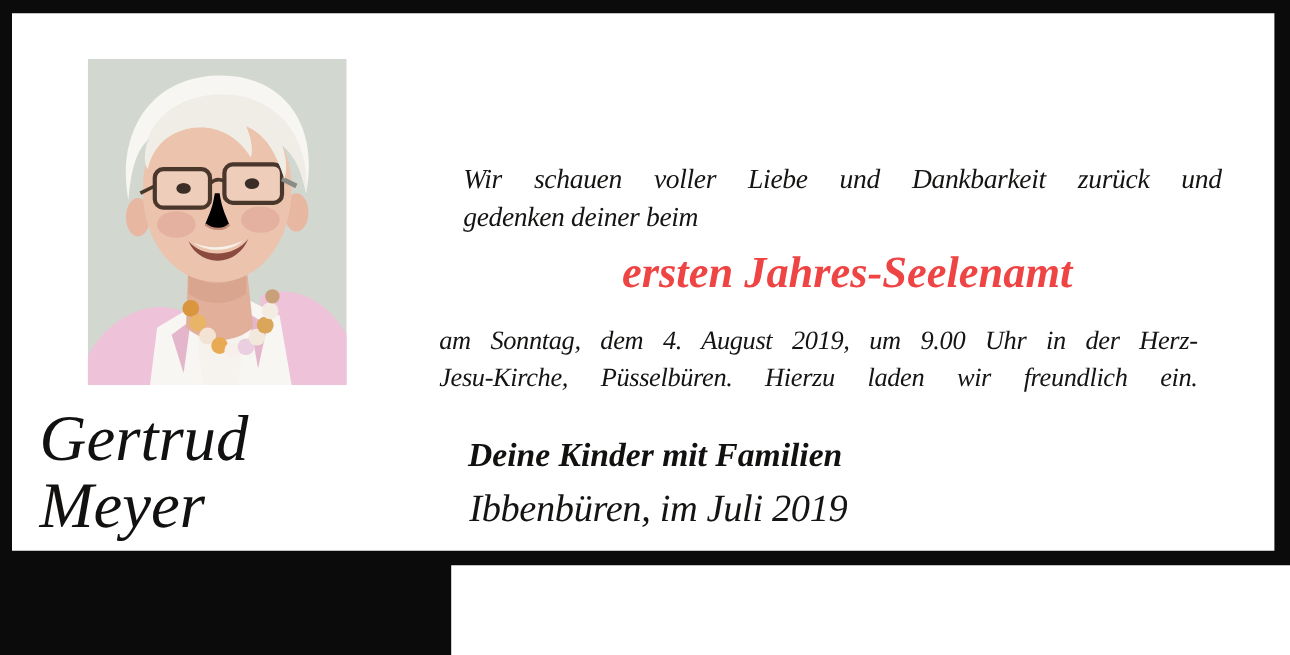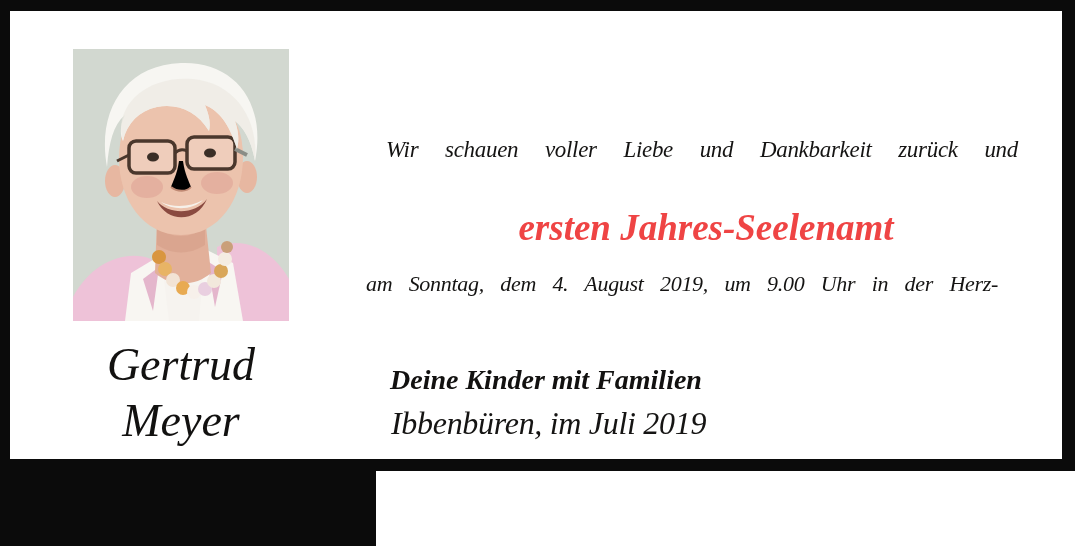--- a/index.html
+++ b/index.html
@@ -17,22 +17,22 @@
   }
   
   .bottom-black{
     position:absolute;left:0;top:470px;width:376px;height:76px;background:#0b0b0b;
   }
   .photo{
     position:absolute;left:63px;top:38px;width:216px;height:272px;overflow:hidden;
   }
   .photo svg{display:block;width:216px;height:272px;}
   .name{
-    position:absolute;left:23px;top:326px;width:296px;text-align:center;
-    font-size:46px;line-height:56px;color:#121110;
+    position:absolute;left:23px;top:326px;width:296px;
+    font-size:54px;line-height:56px;color:#121110;
   }
   .verse{
     position:absolute;left:494px;top:33px;width:560px;
     font-size:25px;line-height:30px;letter-spacing:-0.4px;
   }
   .intro{
     position:absolute;left:376px;top:123px;width:632px;
     font-size:23px;line-height:31px;letter-spacing:-0.3px;
   }
   .heading{
@@ -119,26 +119,28 @@
     </div>
 
     <div class="name">
       <div>Gertrud</div>
       <div>Meyer</div>
     </div>
 
 
     <div class="intro">
       <div class="just">Wir schauen voller Liebe und Dankbarkeit zurück und</div>
+      <div>gedenken deiner beim</div>
     </div>
 
     <div class="heading">ersten Jahres-Seelenamt</div>
 
     <div class="details">
       <div class="just">am Sonntag, dem 4. August 2019, um 9.00 Uhr in der Herz-</div>
+      <div class="just">Jesu-Kirche, Püsselbüren. Hierzu laden wir freundlich ein.</div>
     </div>
 
     <div class="signature">Deine Kinder mit Familien</div>
 
     <div class="dateline">Ibbenbüren, im Juli 2019</div>
 
   </div>
 
   <div class="bottom-black"></div>
 

